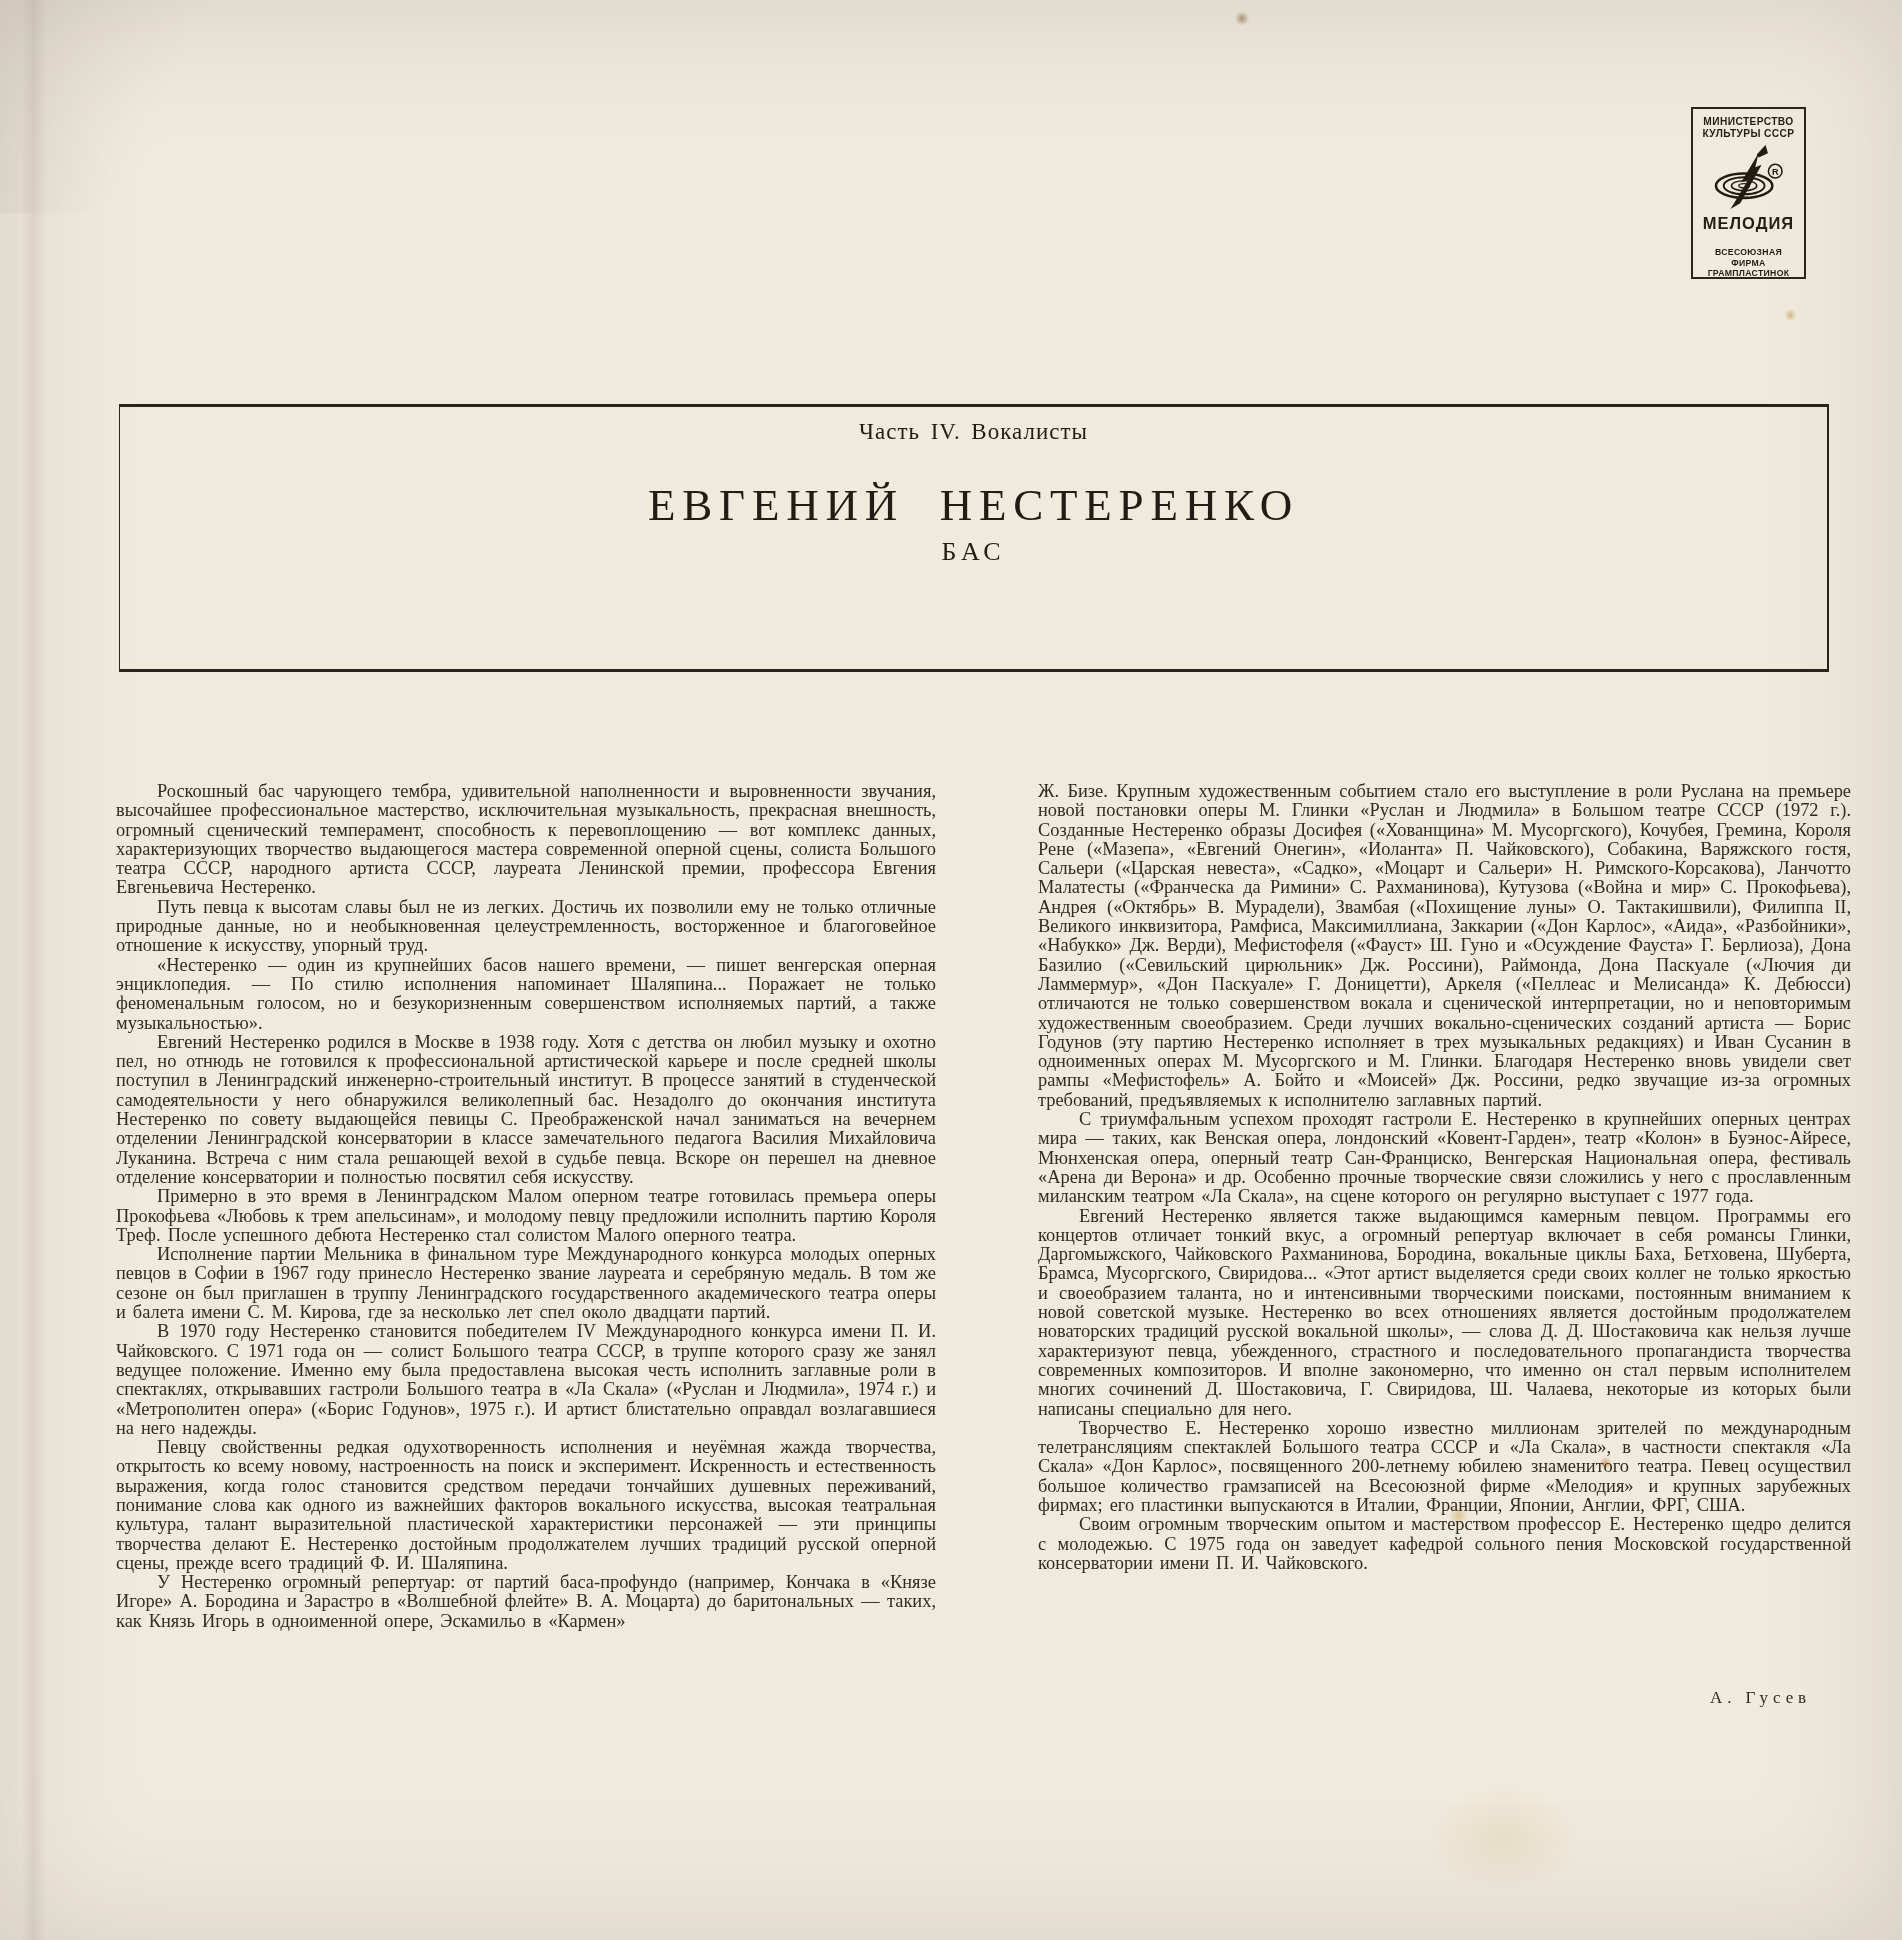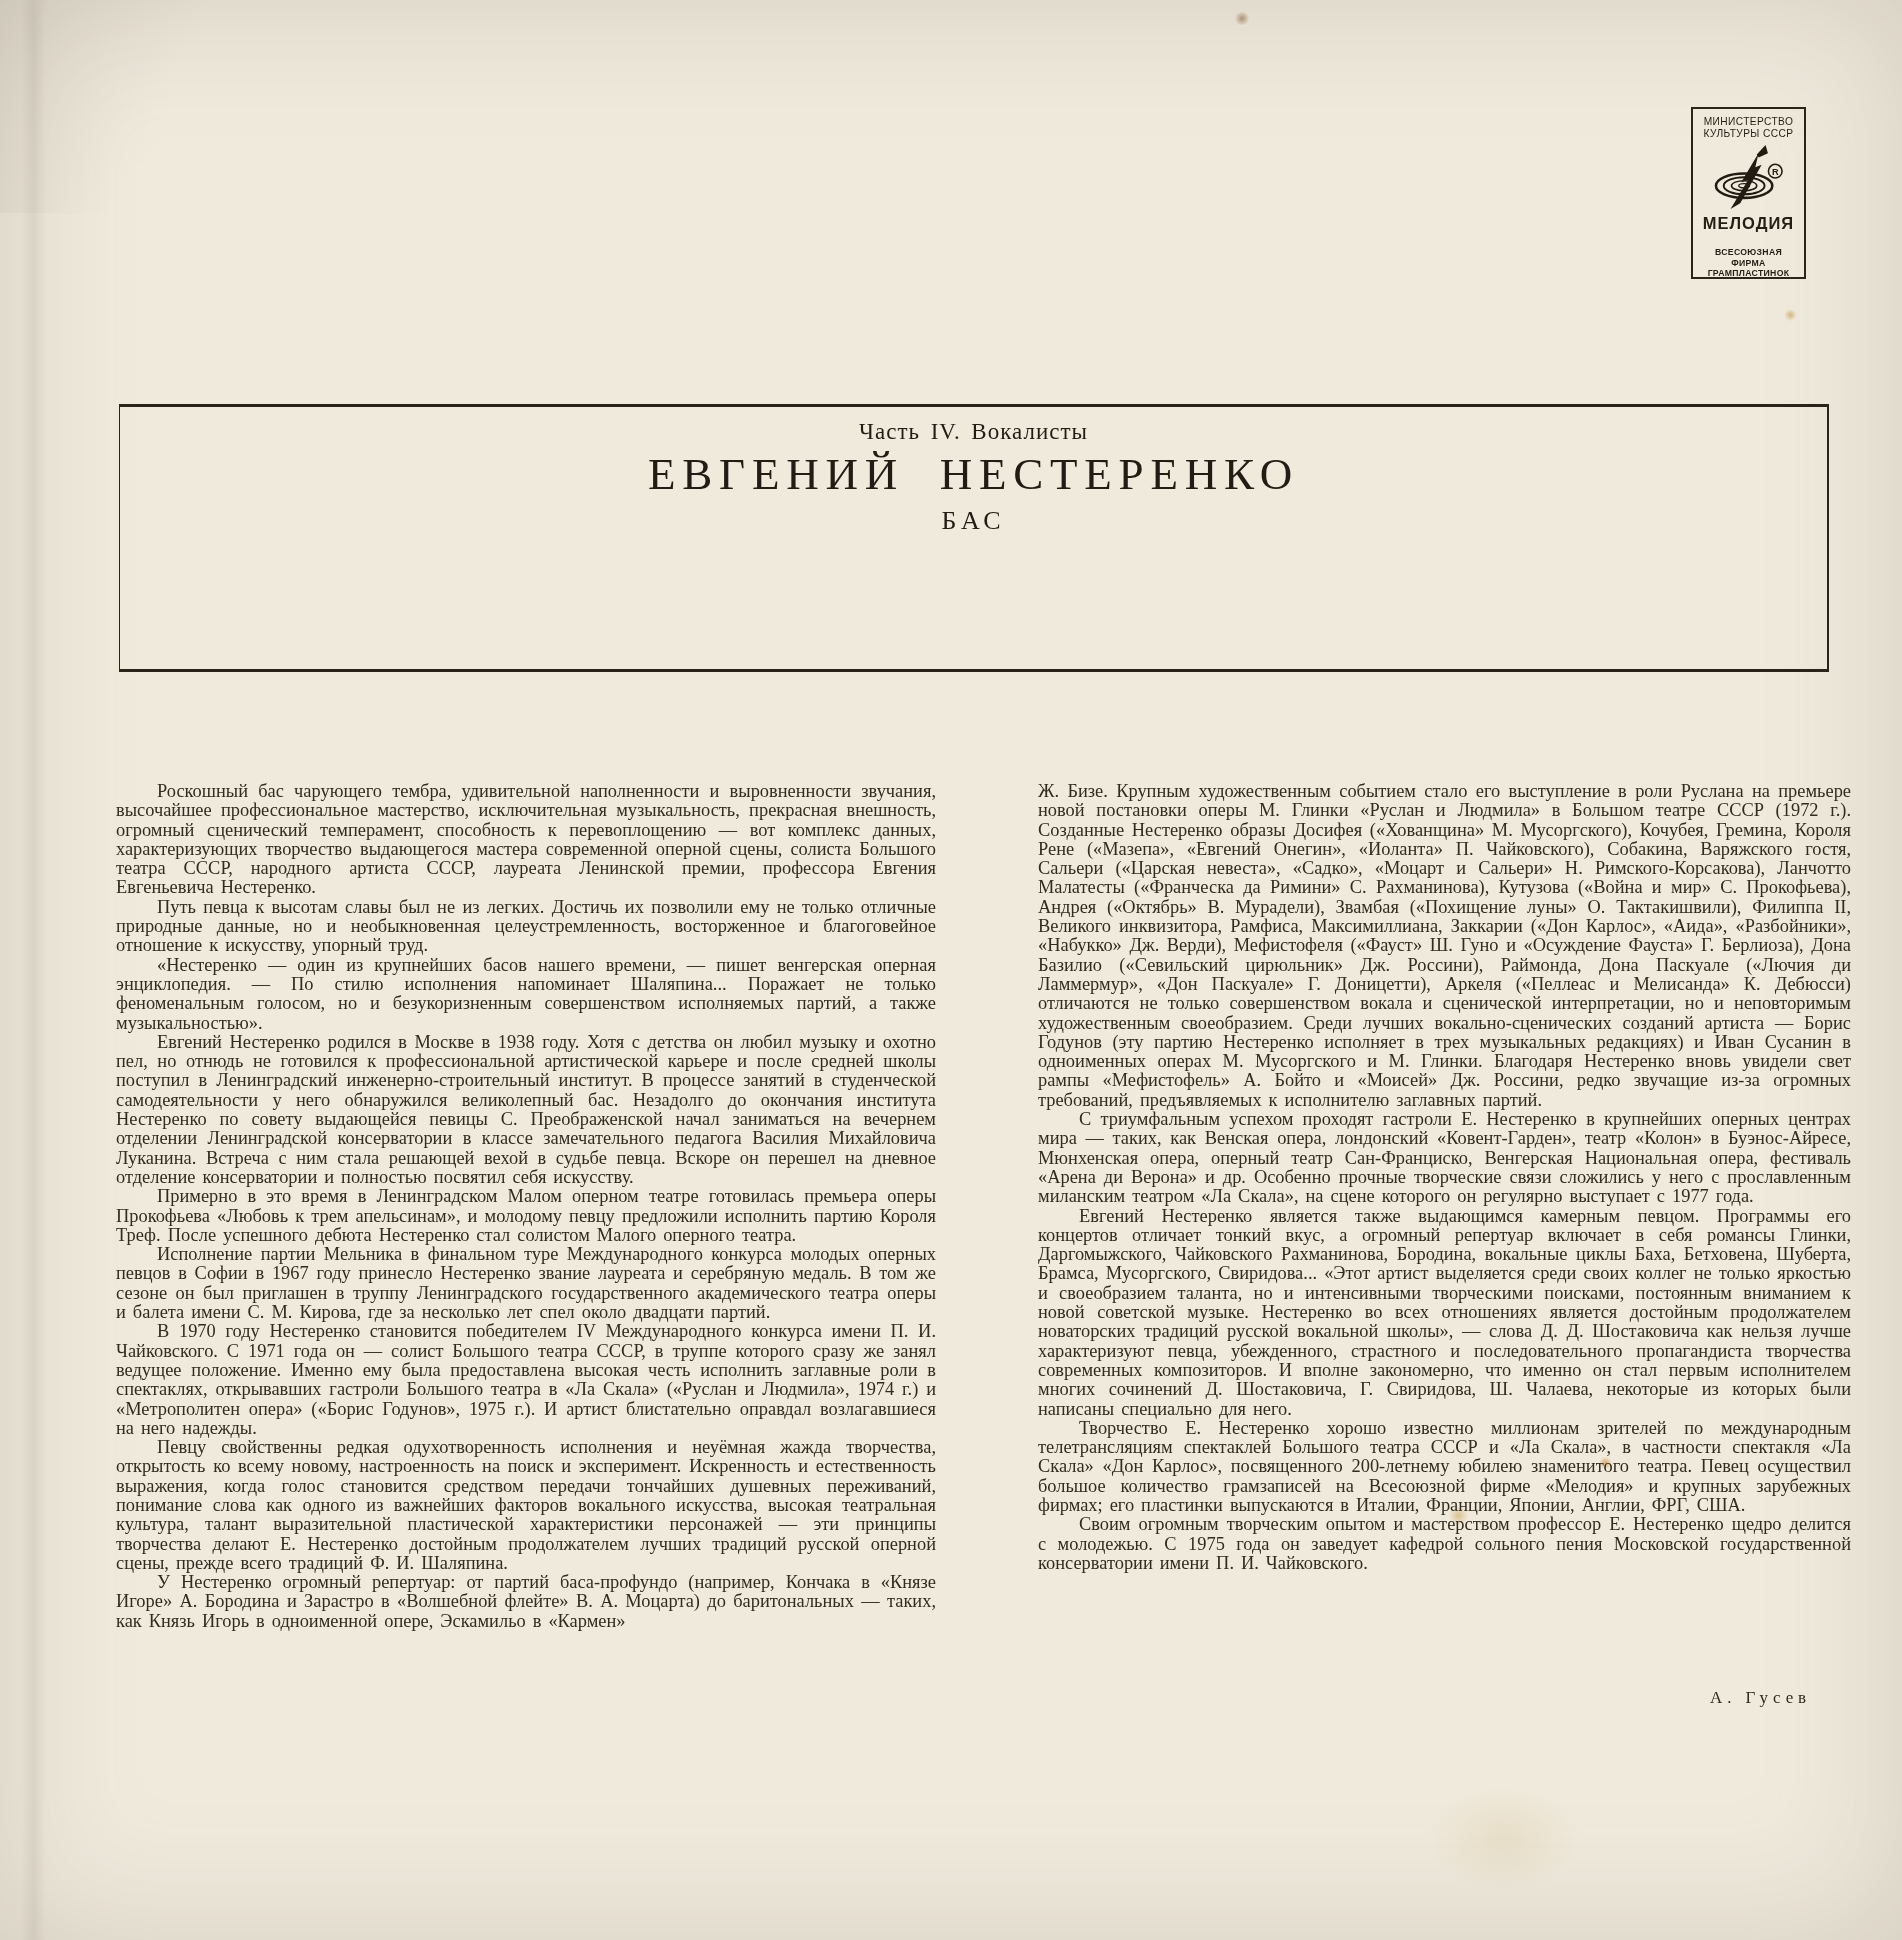--- a/index.html
+++ b/index.html
@@ -32,33 +32,33 @@
   .stain4{left:1599px;top:1457px;width:12.6px;height:11.6px;
         background:radial-gradient(circle, rgba(205,130,40,.65), rgba(205,130,40,0) 72%);}
   .stain5{left:1426px;top:1785px;width:155px;height:107px;border-radius:50%;
         background:radial-gradient(ellipse, rgba(200,175,110,.18), rgba(200,175,110,0) 70%);}
 
   
   .badge{position:absolute;left:1691px;top:107px;width:115px;height:172px;
          border:2.9px solid #2b241b;box-sizing:border-box;text-align:center;
          font-family:"Liberation Sans","DejaVu Sans",sans-serif;color:#241e15;
          display:flex;flex-direction:column;align-items:center;padding-top:6.8px;}
-  .badge .ministry{font-size:10.2px;line-height:12px;font-weight:normal;letter-spacing:0.4px;white-space:pre-line;}
+  .badge .ministry{font-size:10.2px;line-height:12px;font-weight:bold;letter-spacing:0.4px;white-space:pre-line;}
   .badge .emblem{margin:1px 0 0 0;}
   .badge .brand{font-size:16.5px;font-weight:bold;letter-spacing:1px;line-height:17.5px;}
   .badge .firm{font-size:8.7px;line-height:10.2px;font-weight:bold;letter-spacing:0.3px;white-space:pre-line;margin-top:15px;}
 
   
   .frame{position:absolute;left:119px;top:404px;width:1710px;height:268px;box-sizing:border-box;
          border-top:3.9px solid #29231b;border-bottom:3.9px solid #29231b;
          border-left:1.9px solid #29231b;border-right:2.9px solid #29231b;
          text-align:center;color:#211c14;}
   .series{margin-top:35px;font-size:29px;letter-spacing:2.9px;word-spacing:15.5px;line-height:31px;}
   .part{margin-top:11.6px;font-size:23px;letter-spacing:1px;word-spacing:3.9px;}
-  .artist{margin-top:6px;font-size:45px;letter-spacing:6.8px;word-spacing:17.5px;line-height:47px;}
+  .artist{margin-top:37px;font-size:45px;letter-spacing:6.8px;word-spacing:17.5px;line-height:47px;}
   .voice{margin-top:8.7px;font-size:26px;letter-spacing:4.9px;}
 
   
   .col{position:absolute;top:782px;font-size:18.4px;line-height:19.3px;
        text-align:justify;word-spacing:2.4px;color:#342b20;}
   .col p{margin:0;text-indent:41px;}
   .col p.cont{text-indent:0;}
   .col-left{left:116px;width:820px;}
   .col-right{left:998px;width:813px;margin-left:40px;}
   .signature{position:absolute;left:998px;top:1688px;width:813px;text-align:right;

